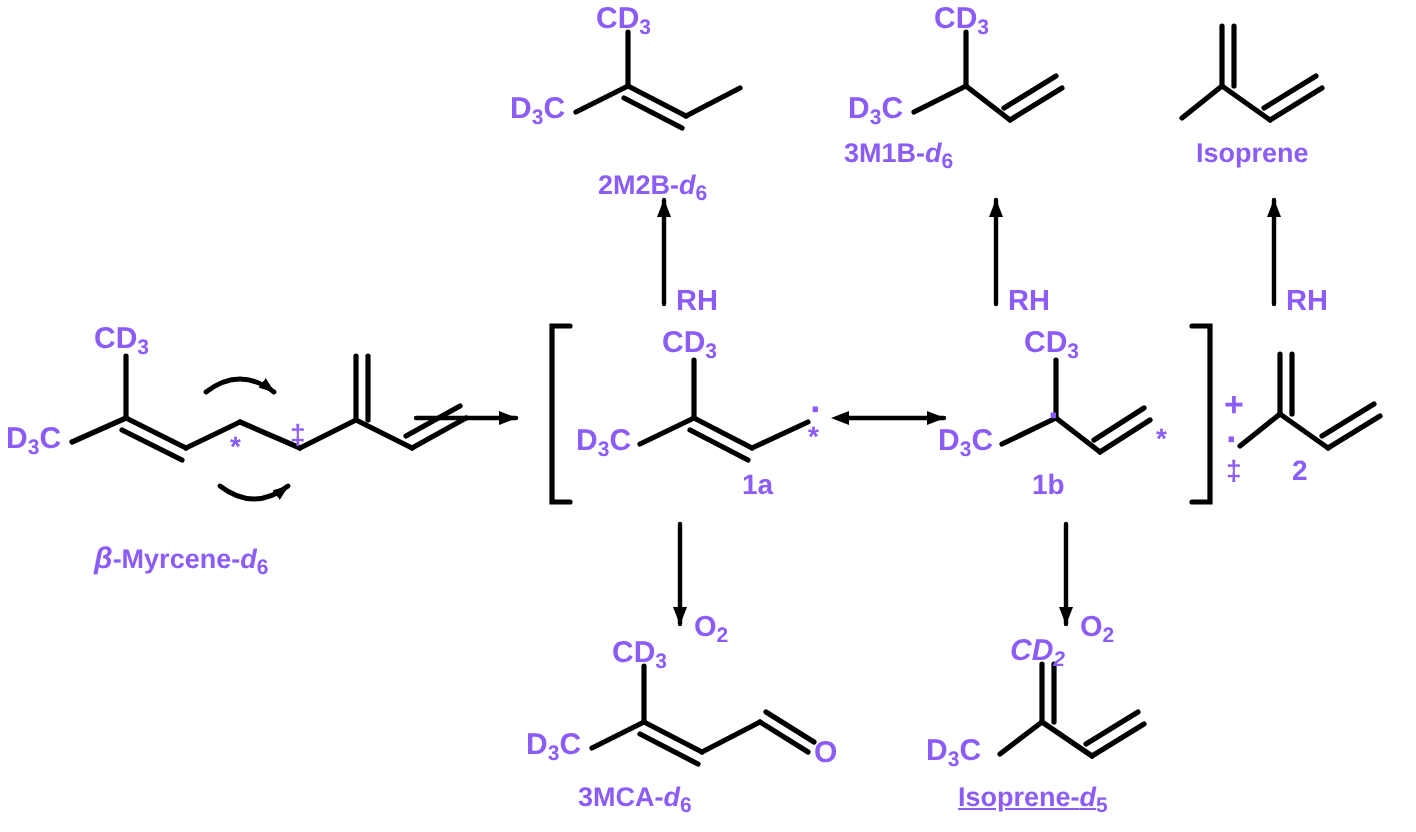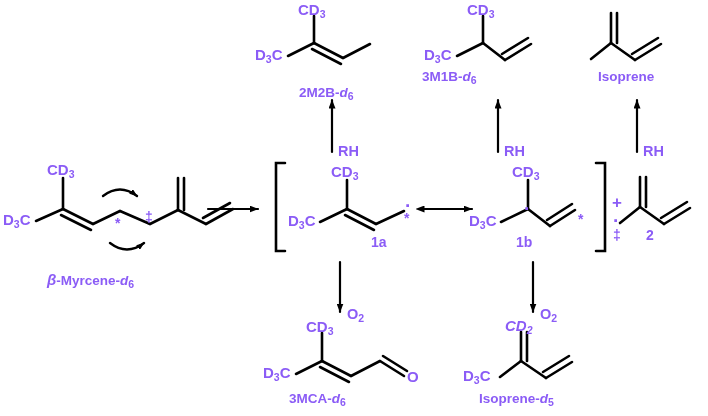--- a/index.html
+++ b/index.html
@@ -266,15 +266,15 @@
   <div class="lbl atom" style="left:263px; top:365px;"><span>D</span><span class="sub">3</span><span>C</span></div>
 
   <div class="lbl atom" style="left:407px; top:369px;">O</div>
 
   <div class="lbl name" style="left:289px; top:392px;"><span>3MCA-</span><span class="ital">d</span><span class="sub">6</span></div>
 
   <div class="lbl atom" style="left:505px; top:318px;font-style:italic;"><span>CD</span><span class="sub">2</span></div>
 
   <div class="lbl atom" style="left:463px; top:368px;"><span>D</span><span class="sub">3</span><span>C</span></div>
 
-  <div class="lbl name" style="left:479px; top:392px;"><span>Isoprene-</span><span class="ital">d</span><span class="sub">5</span></div>
+  <div class="lbl name" style="left:479px; top:392px;text-decoration:underline;"><span>Isoprene-</span><span class="ital">d</span><span class="sub">5</span></div>
 
 </div>
 
 </body></html>

